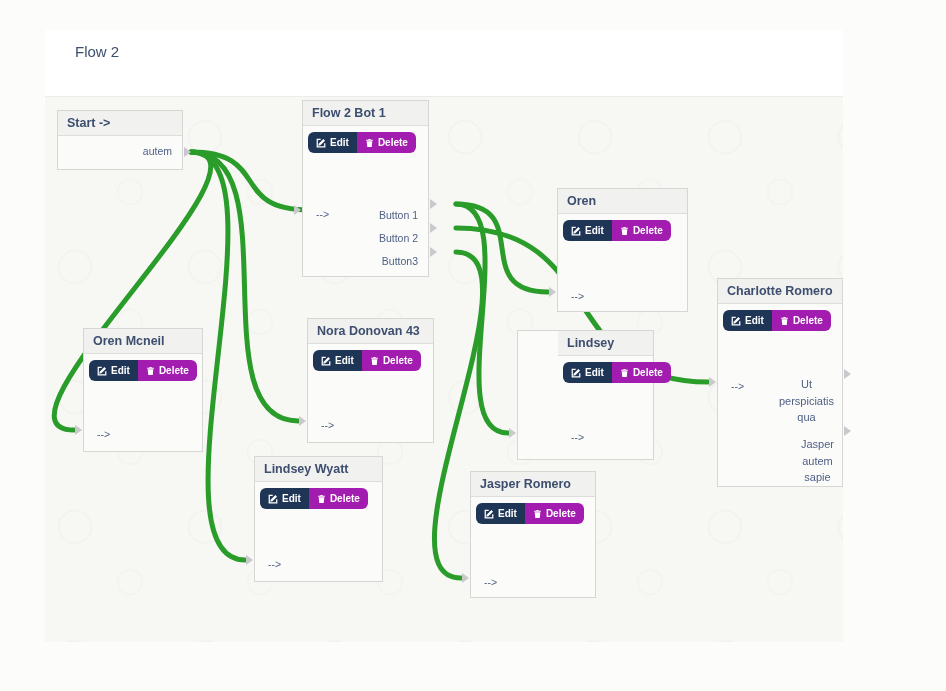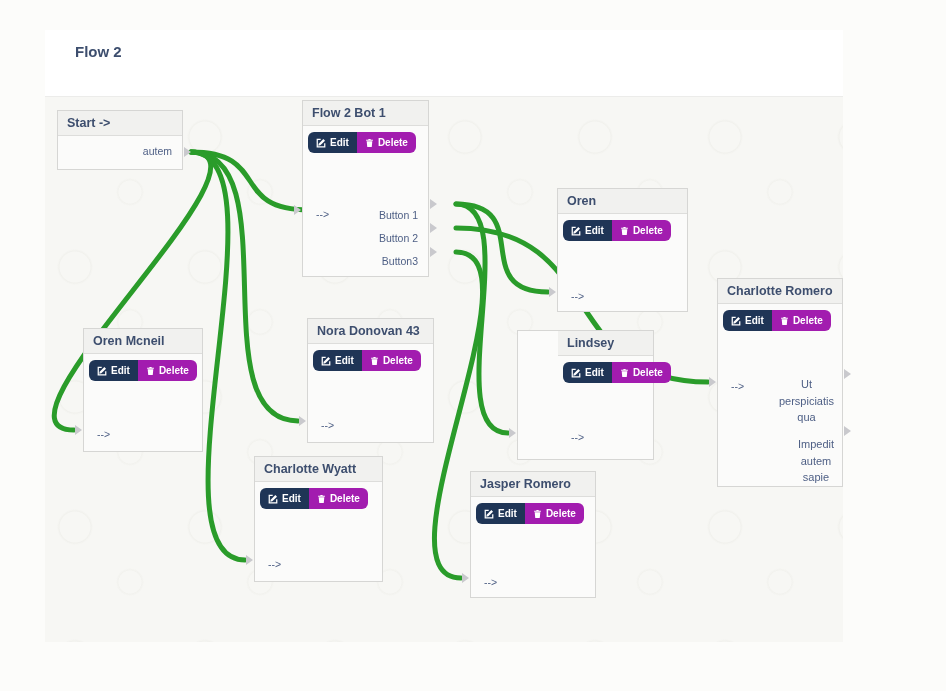--- a/index.html
+++ b/index.html
@@ -1,20 +1,20 @@
 <!DOCTYPE html>
 <html><head>
 <meta charset="utf-8">
 <style>
   html,body{margin:0;padding:0;background:#fff;}
   .stage{position:relative;width:946px;height:691px;background:#fcfcfa;overflow:hidden;
          font-family:"Liberation Sans",sans-serif;}
   .appbar{position:absolute;left:45px;top:30px;width:798px;height:67px;background:#ffffff;
           border-bottom:1px solid #ececea;box-sizing:border-box;z-index:0;}
-  .appbar .title{padding:13px 0 0 30px;font-size:15px;color:#3d4e6e;font-weight:700;}
+  .appbar .title{padding:13px 0 0 30px;font-size:15px;color:#3d4e6e;font-weight:400;}
   .canvas{position:absolute;left:45px;top:97px;width:798px;height:545px;background:#f7f7f4;z-index:0;
           background-image:
             radial-gradient(circle 18px at 30px 40px, rgba(0,0,0,0) 15px, #f1f1ed 16px, rgba(0,0,0,0) 18px),
             radial-gradient(circle 14px at 85px 95px, rgba(0,0,0,0) 11px, #f2f2ee 12px, rgba(0,0,0,0) 14px);
           background-size:130px 130px;}
   svg.wires{position:absolute;left:0;top:0;z-index:1;pointer-events:none;}
   svg.wires path{pointer-events:stroke;}
   .node{position:absolute;background:#fbfbfa;border:1px solid #d6d6d4;box-sizing:border-box;z-index:2;}
   .node-header{background:#f1f1ef;border-bottom:1px solid #dddddb;padding:5px 9px;
                font-size:12.5px;font-weight:bold;color:#3d4e6e;white-space:nowrap;overflow:hidden;}
@@ -147,21 +147,21 @@
           <span>Delete</span>
         </button>
       </div>
       <div class="plabel" style="left:13px;top:70px;">--&gt;</div>
       <div class="outblock" style="top:66px;">
         <div>Ut</div>
         <div>perspiciatis</div>
         <div>qua</div>
       </div>
       <div class="outblock" style="top:126px;">
-        <div>Impedit</div>
+        <div>Jasper</div>
         <div>autem</div>
         <div>sapie</div>
       </div>
     </div>
     <span class="port in" style="top:98px;"></span>
     <span class="port out" style="top:90px;"></span>
     <span class="port out" style="top:147px;"></span>
   </div>
 
   <div class="node" style="left:83px;top:328px;width:120px;height:124px;">
@@ -239,21 +239,21 @@
             </span>
           <span>Delete</span>
         </button>
       </div>
       <div class="plabel" style="left:13px;top:69px;">--&gt;</div>
     </div>
     <span class="port in" style="top:97px;"></span>
   </div>
 
   <div class="node" style="left:254px;top:456px;width:129px;height:126px;">
-    <div class="node-header">Charlotte Wyatt</div>
+    <div class="node-header">Lindsey Wyatt</div>
     <div class="node-body">
       <div class="btn-row">
         <button class="btn btn-edit">
           <span>
               <svg width="10" height="10" viewBox="0 0 16 16">
                 <path d="M11.8 1.6l2.6 2.6-7.5 7.5-3.3.7.7-3.3z" fill="#fff"></path>
                 <path d="M13 8.5V13H3V3h4.5V1H1v14h14V8.5z" fill="#fff"></path>
               </svg>
             </span>
           <span>Edit</span>

